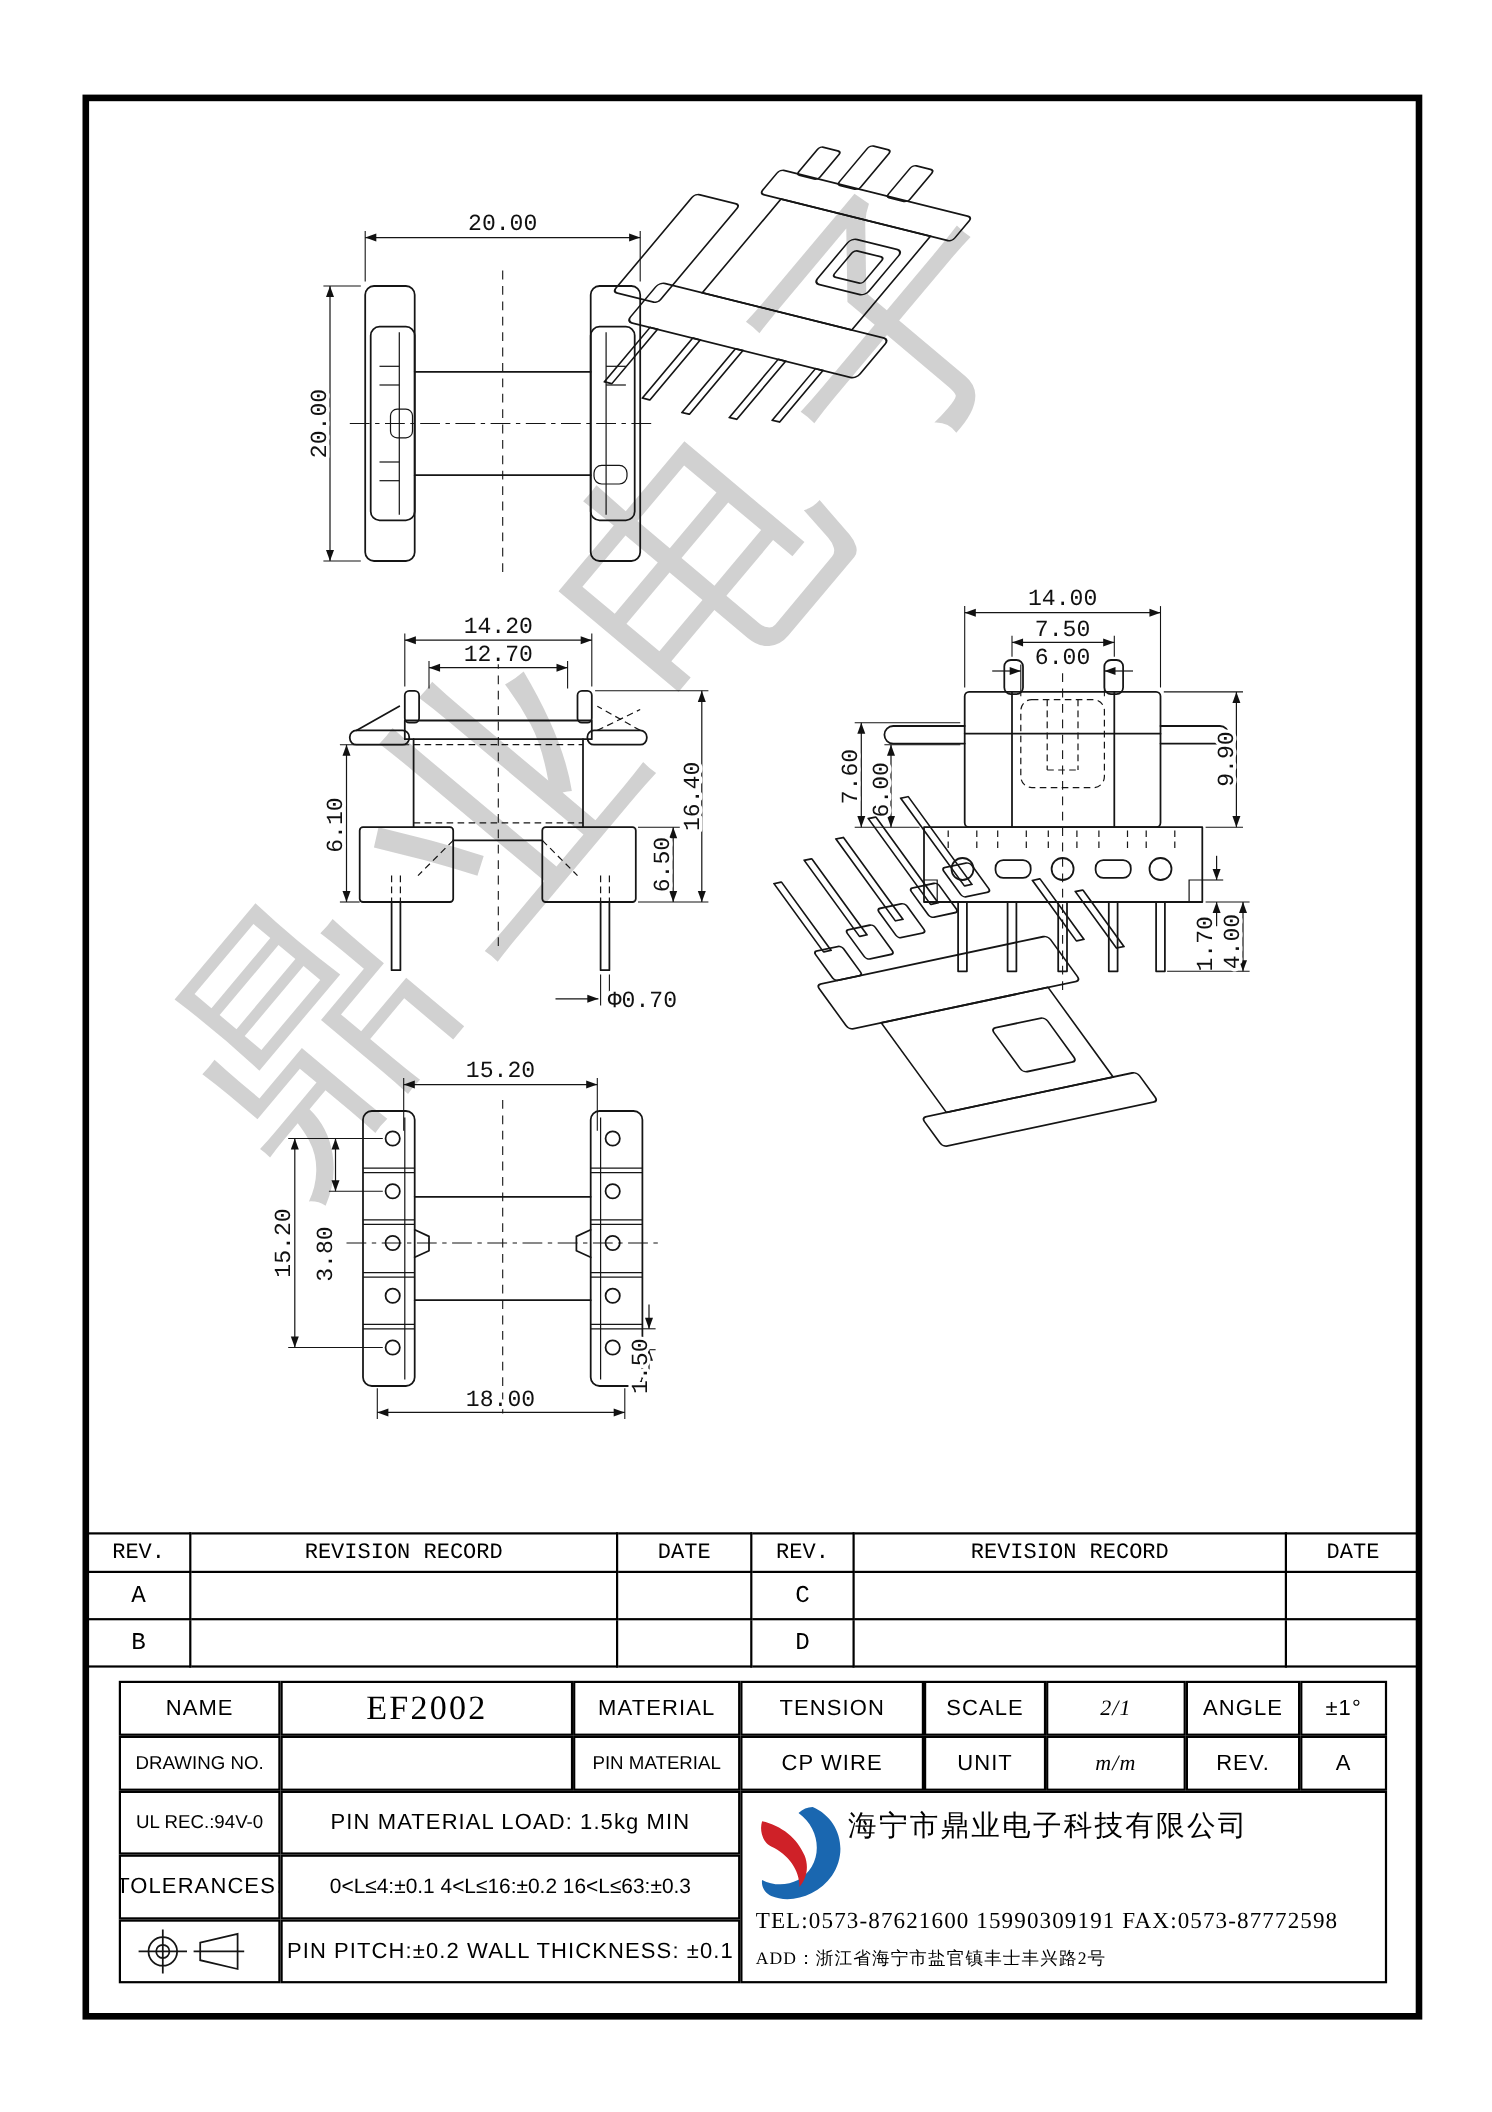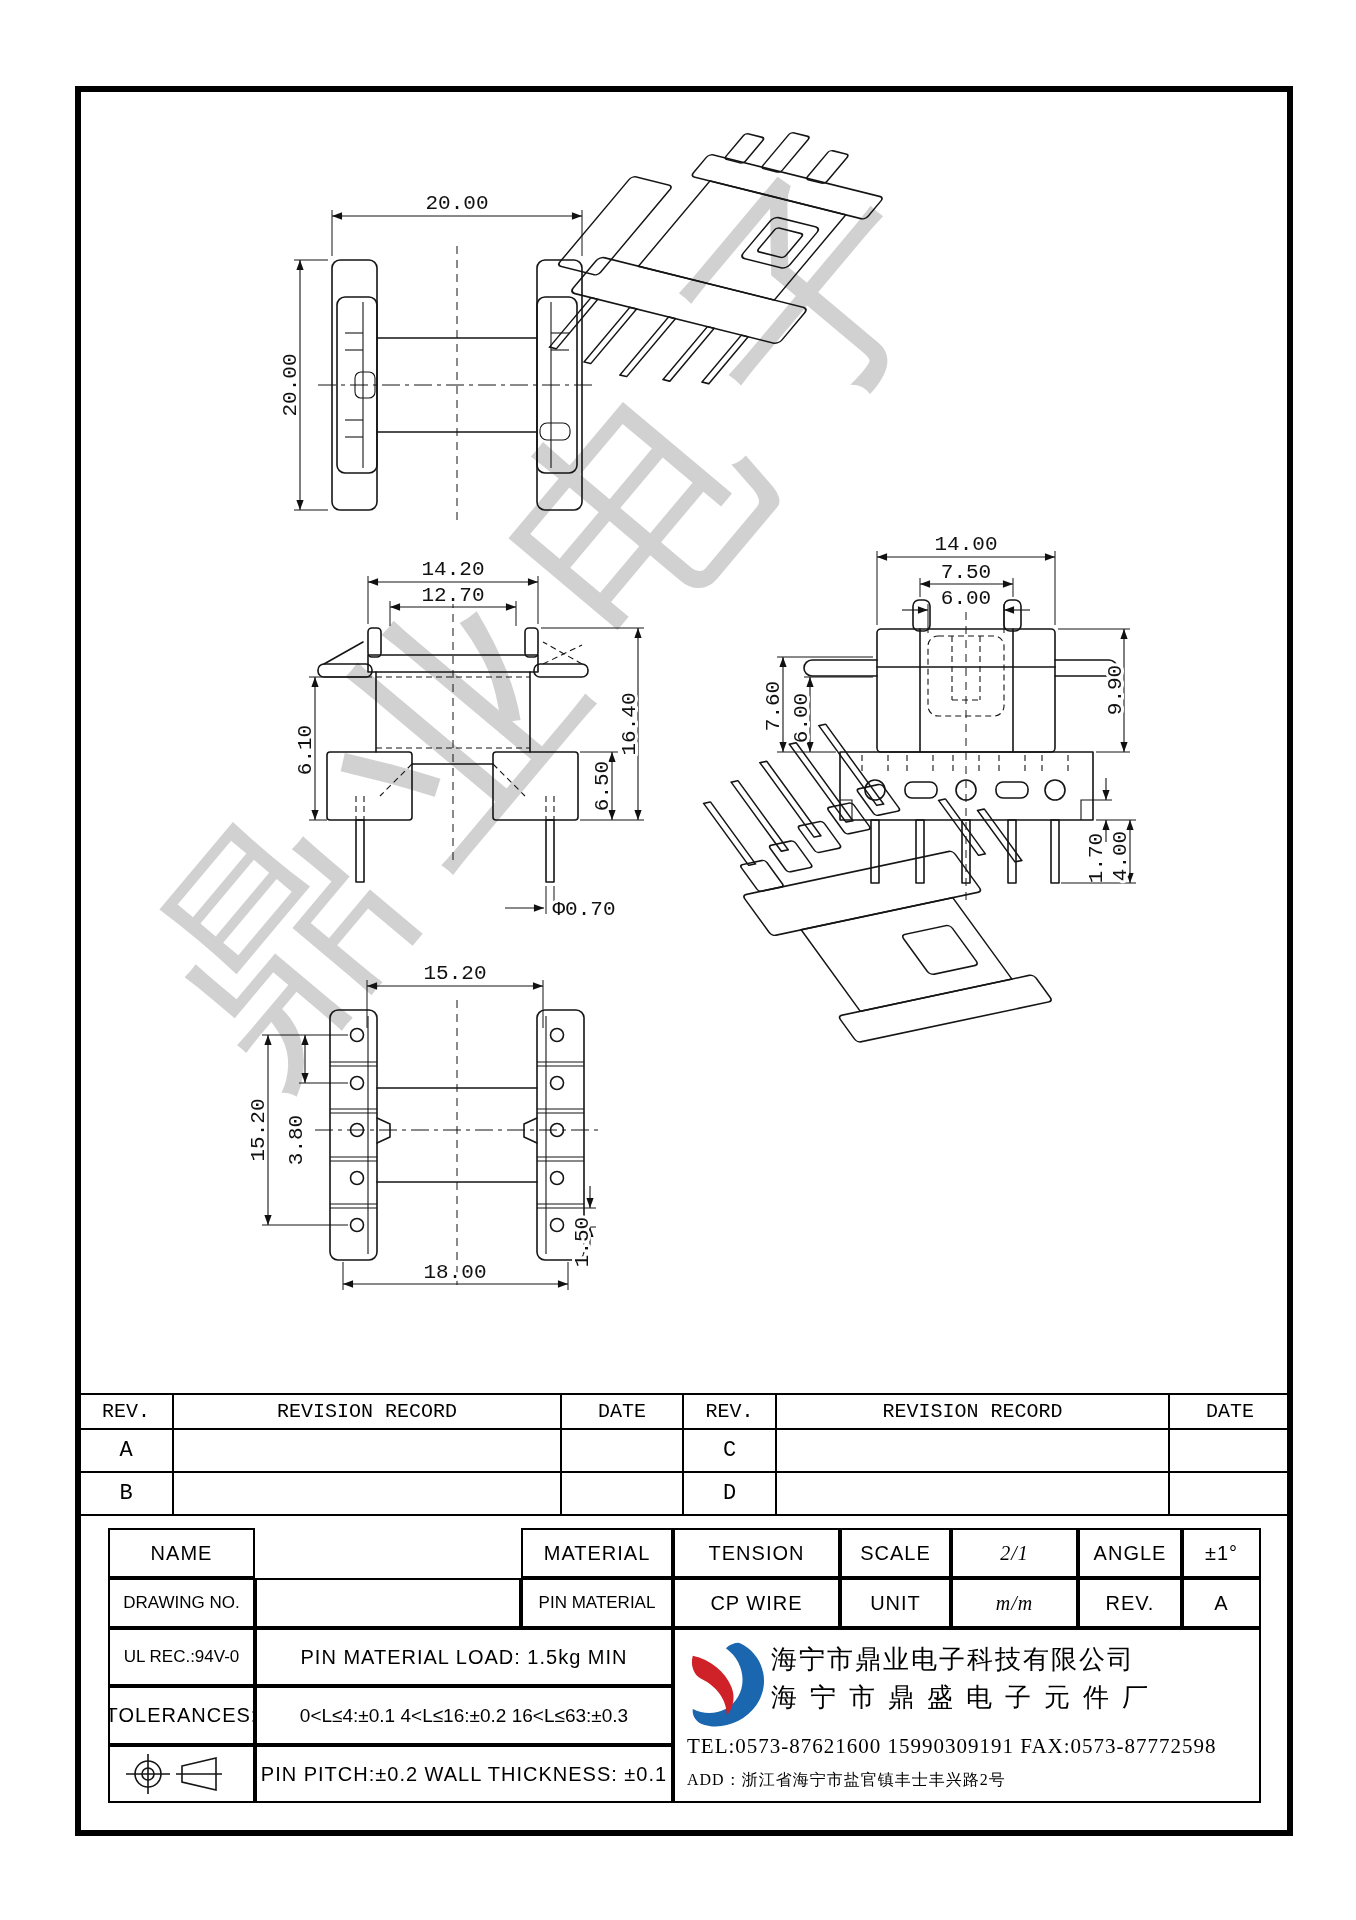--- a/index.html
+++ b/index.html
@@ -347,20 +347,21 @@
     <td>D</td>
     <td></td>
     <td></td>
   </tr>
 </tbody>
   </table>
 
 <div class="tb">
 
   <div class="cell" style="left:0;top:0;width:147px;height:50px">NAME</div>
+  <div class="cell serif" style="left:147px;top:0;width:266px;height:50px">EF2002</div>
   <div class="cell" style="left:413px;top:0;width:152px;height:50px">MATERIAL</div>
   <div class="cell" style="left:565px;top:0;width:167px;height:50px">TENSION</div>
   <div class="cell" style="left:732px;top:0;width:111px;height:50px">SCALE</div>
   <div class="cell mid" style="left:843px;top:0;width:127px;height:50px">2/1</div>
   <div class="cell" style="left:970px;top:0;width:104px;height:50px">ANGLE</div>
   <div class="cell" style="left:1074px;top:0;width:79px;height:50px">±1°</div>
 
   <div class="cell sm" style="left:0;top:50px;width:147px;height:50px">DRAWING NO.</div>
   <div class="cell" style="left:147px;top:50px;width:266px;height:50px"></div>
   <div class="cell sm" style="left:413px;top:50px;width:152px;height:50px">PIN MATERIAL</div>
@@ -389,17 +390,16 @@
     </svg>
   </div>
   <div class="cell" style="left:147px;top:217px;width:418px;height:58px">PIN PITCH:±0.2 WALL THICKNESS: ±0.1</div>
 
   <div class="cell company" style="left:565px;top:100px;width:588px;height:175px">
     <svg class="logo" width="84" height="92" viewBox="0 0 90 100">
       <path d="M60,3 C86,14 96,46 79,71 C65,91 38,99 19,91 C13,88 9,82 10,75 C27,84 49,79 59,62 C69,45 64,22 46,9 C50,5 55,3 60,3 Z" fill="#1a67b0"></path>
       <path d="M10,17 C29,21 45,34 52,51 C56,61 55,72 47,82 C47,65 36,50 19,42 C11,38 7,27 10,17 Z" fill="#cf2128"></path>
     </svg>
     <div class="c1">海宁市鼎业电子科技有限公司</div>
-    <div class="c2">海宁市鼎盛电子元件厂</div>
     <div class="c3">TEL:0573-87621600 15990309191  FAX:0573-87772598</div>
     <div class="c4">ADD：浙江省海宁市盐官镇丰士丰兴路2号</div>
   </div>
 </div>
 
 </body></html>

